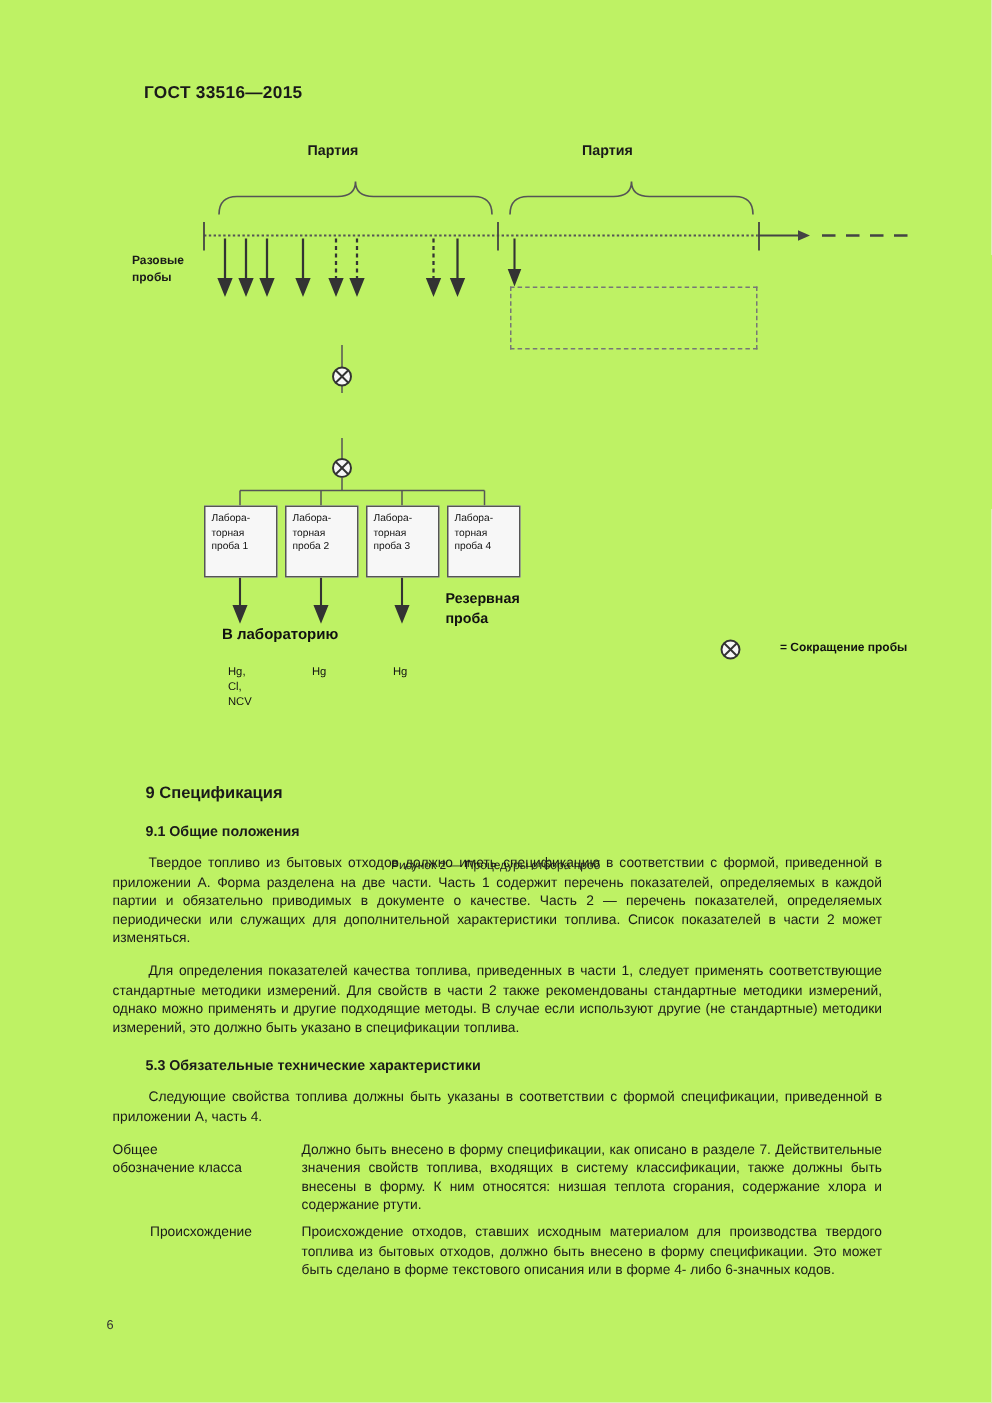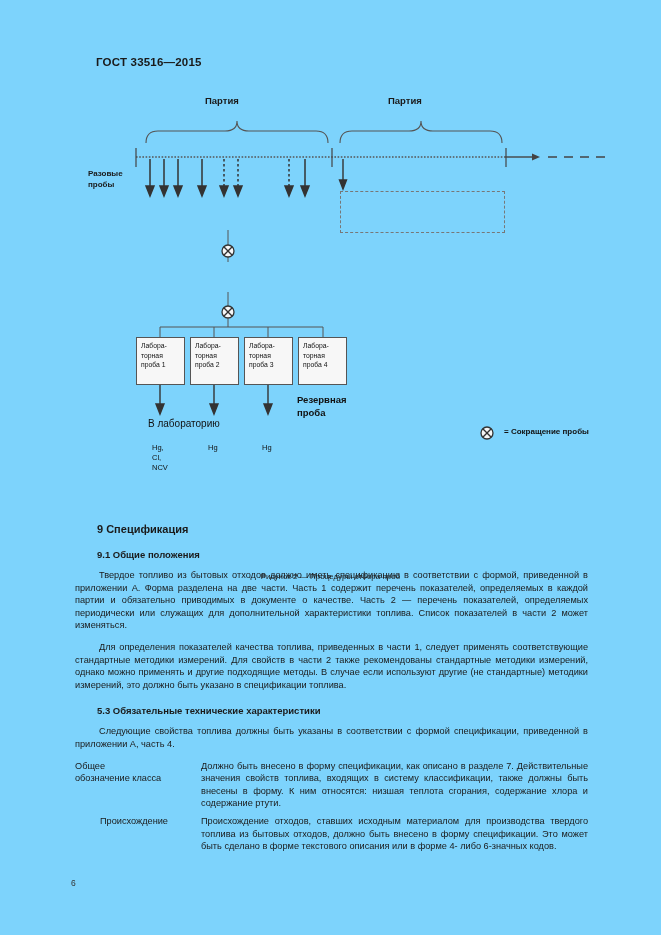--- a/index.html
+++ b/index.html
@@ -7,21 +7,21 @@
     padding: 0;
     background: #f2f2f2;
   }
   body {
     font-family: "Liberation Sans", sans-serif;
   }
   .page {
     position: relative;
     width: 661px;
     height: 935px;
-    background: #7dd3fc;
+    background: #bef264;
     overflow: hidden;
   }
   .doc-header {
     position: absolute;
     left: 96px;
     top: 56px;
     font-size: 11.5px;
     font-weight: bold;
     color: #1a1a1a;
     letter-spacing: 0.2px;
@@ -94,21 +94,21 @@
   .lab-1 { left: 136px; }
   .lab-2 { left: 190px; }
   .lab-3 { left: 244px; }
   .lab-4 { left: 298px; }
 
   .to-lab {
     position: absolute;
     left: 148px;
     top: 333px;
     font-size: 10px;
-    font-weight: normal;
+    font-weight: bold;
     color: #111;
     white-space: nowrap;
   }
   .reserve {
     position: absolute;
     left: 297px;
     top: 308px;
     font-size: 9.5px;
     font-weight: bold;
     color: #111;
@@ -121,21 +121,21 @@
     font-weight: normal;
     color: #111;
     line-height: 10px;
   }
   .an-1 { left: 152px; top: 358px; }
   .an-2 { left: 208px; top: 358px; }
   .an-3 { left: 262px; top: 358px; }
 
   .legend-text {
     position: absolute;
-    left: 504px;
+    left: 520px;
     top: 342px;
     font-size: 8px;
     font-weight: bold;
     color: #111;
     white-space: nowrap;
   }
 
   .fig-caption {
     position: absolute;
     left: 0;

